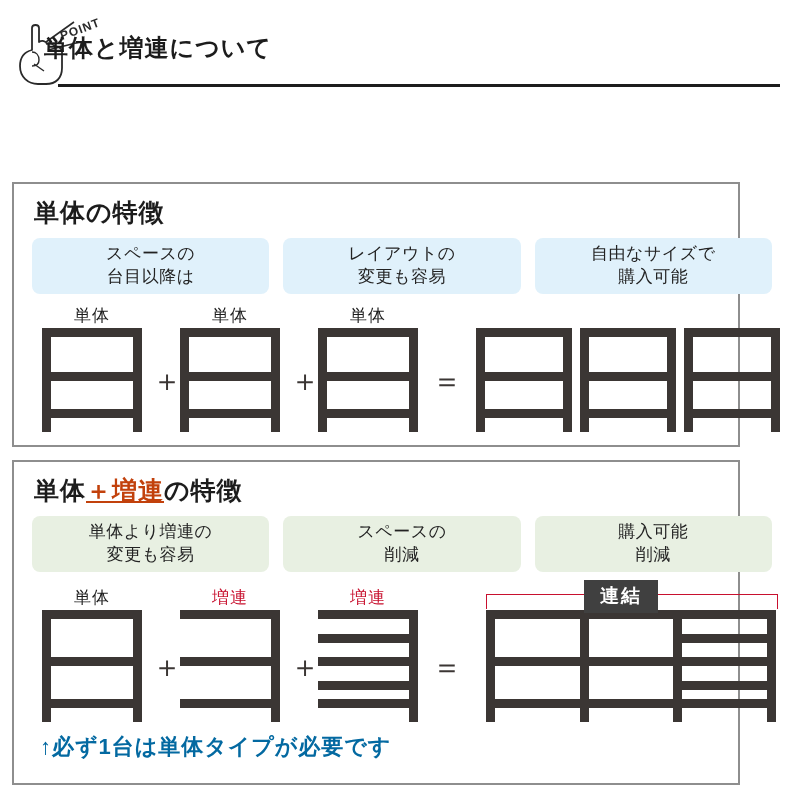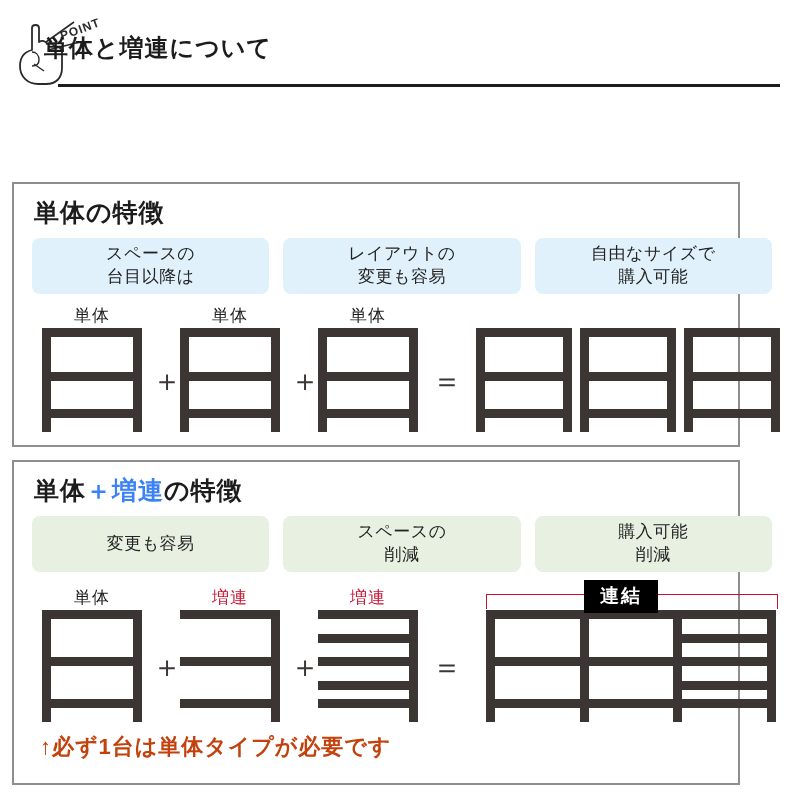--- a/index.html
+++ b/index.html
@@ -38,21 +38,21 @@
     box-sizing:border-box;
   }
   #panel-single{top:182px;height:265px;}
   #panel-combo{top:460px;height:325px;}
 
   .panel-title{
     position:absolute;left:20px;top:12px;
     font-size:25px;font-weight:bold;color:#1c1c1c;letter-spacing:1px;
     white-space:nowrap;
   }
-  .panel-title .accent{color:#3b82f6;}
+  .panel-title .accent{color:#c2410c;text-decoration:underline;}
 
   
   .chips{position:absolute;left:18px;top:54px;width:740px;height:56px;
          display:flex;gap:14px;}
   .chip{
     flex:1;border-radius:8px;
     display:flex;flex-direction:column;align-items:center;justify-content:center;
     font-size:17px;line-height:1.35;color:#222;text-align:center;letter-spacing:.5px;
   }
   .chip.blue{background:#e0f1fb;}
@@ -75,34 +75,34 @@
   .post{position:absolute;background:#3b3634;width:9px;}
   .beam{position:absolute;background:#3b3634;height:9px;}
 
   .op{
     position:absolute;font-size:30px;color:#3b3634;
     font-family:"Liberation Sans",sans-serif;line-height:1;
   }
 
   
   .link-badge{
-    position:absolute;background:#000000;color:#fff;
+    position:absolute;background:#404040;color:#fff;
     font-size:19px;font-weight:bold;letter-spacing:2px;
     padding:3px 16px 4px;white-space:nowrap;
     text-align:center;
   }
   .link-bracket{
     position:absolute;border:1px solid #c8102e;border-bottom:none;
     height:14px;
   }
 
   
   .note{
     position:absolute;left:26px;
-    font-size:22px;font-weight:bold;color:#c2410c;letter-spacing:1px;
+    font-size:22px;font-weight:bold;color:#0369a1;letter-spacing:1px;
     white-space:nowrap;
   }
   #note-combo{top:270px;}
 </style>
 </head>
 <body>
 
 <div class="page">
 
   <div class="header">
@@ -200,20 +200,21 @@
   </div>
 
   <div class="panel" id="panel-combo">
 
     <div class="panel-title">
       <span>単体</span><span class="accent">＋増連</span><span>の特徴</span>
     </div>
 
     <div class="chips">
       <div class="chip green">
+        <span>単体より増連の</span>
         <span>変更も容易</span>
       </div>
       <div class="chip green">
         <span>スペースの</span>
         <span>削減</span>
       </div>
       <div class="chip green">
         <span>購入可能</span>
         <span>削減</span>
       </div>

